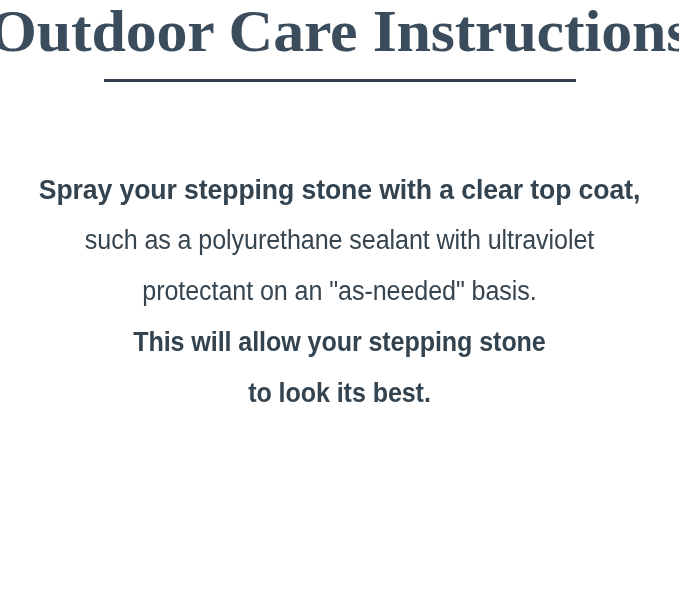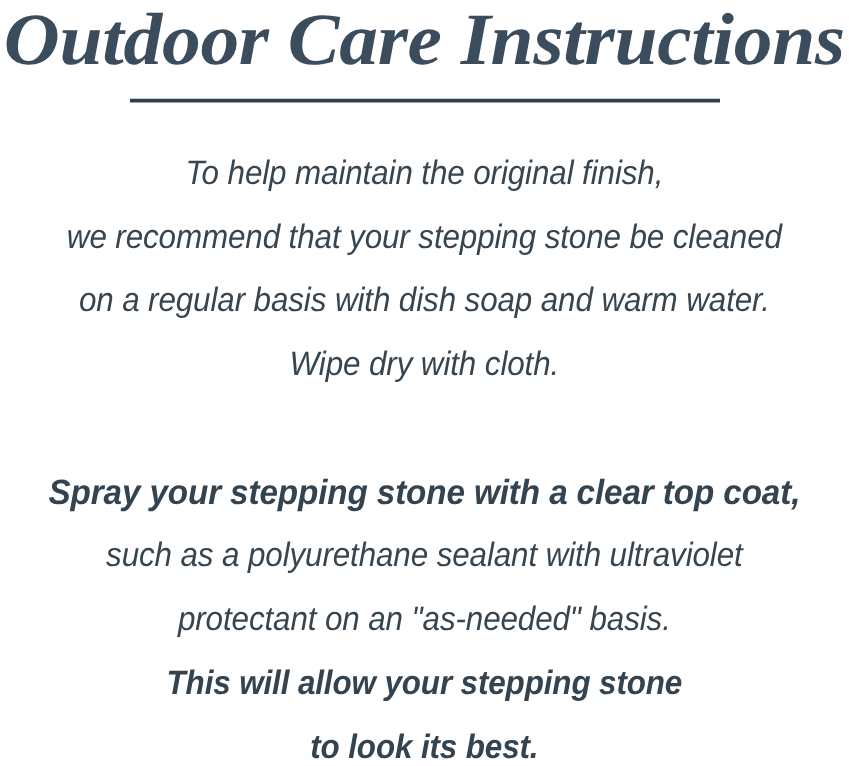--- a/index.html
+++ b/index.html
@@ -15,21 +15,20 @@
     font-family: "Liberation Sans", sans-serif;
   }
 
   .care-card {
     position: relative;
     width: 679px;
     height: 613px;
     background: #ffffff;
     box-sizing: border-box;
     overflow: hidden;
-    font-style: italic;
   }
 
   
   .title-block {
     width: 100%;
     text-align: center;
     padding-top: 0px;
   }
 
   .page-title {
@@ -97,26 +96,20 @@
 
 <div class="care-card">
 
   <div class="title-block">
     <h1 class="page-title">Outdoor Care Instructions</h1>
     <div class="title-rule"></div>
   </div>
 
   <div class="body-block">
 
-    <p class="para">
-      <span class="line">To help maintain the original finish,</span>
-      <span class="line">we recommend that your stepping stone be cleaned</span>
-      <span class="line">on a regular basis with dish soap and warm water.</span>
-      <span class="line">Wipe dry with cloth.</span>
-    </p>
 
     <span class="para-gap"></span>
 
     <p class="para">
       <span class="line bold wide">Spray your stepping stone with a clear top coat,</span>
       <span class="line">such as a polyurethane sealant with ultraviolet</span>
       <span class="line">protectant on an "as-needed" basis.</span>
       <span class="line bold">This will allow your stepping stone</span>
       <span class="line bold">to look its best.</span>
     </p>

